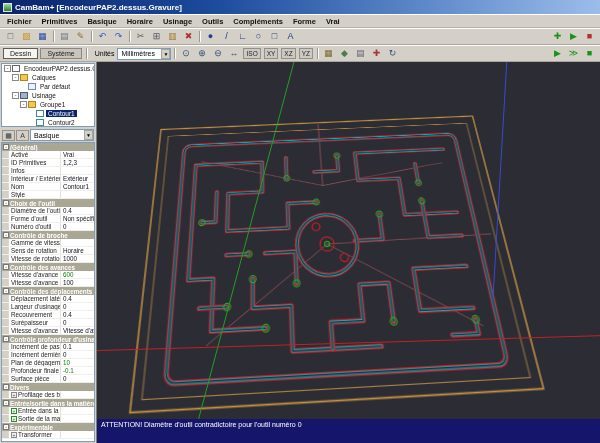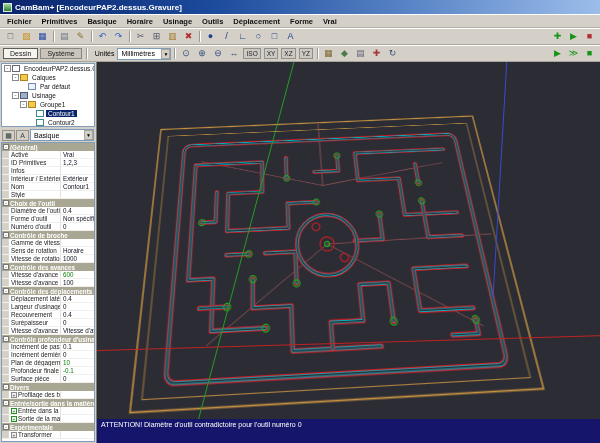--- a/index.html
+++ b/index.html
@@ -102,21 +102,21 @@
     <span>CamBam+ [EncodeurPAP2.dessus.Gravure]</span>
   </div>
 
   <div class="menubar" id="menubar">
       <span class="menu-item">Fichier</span>
       <span class="menu-item">Primitives</span>
       <span class="menu-item">Basique</span>
       <span class="menu-item">Horaire</span>
       <span class="menu-item">Usinage</span>
       <span class="menu-item">Outils</span>
-      <span class="menu-item">Déplacement</span>
+      <span class="menu-item">Compléments</span>
       <span class="menu-item">Forme</span>
       <span class="menu-item">Vrai</span>
     </div>
   <div class="toolbar" id="toolbar1">
       <span class="tbtn">
         <span class="glyph" style="color: rgb(85, 85, 102);">□</span>
       </span>
       <span class="tbtn">
         <span class="glyph" style="color: rgb(201, 146, 30);">▨</span>
       </span>

